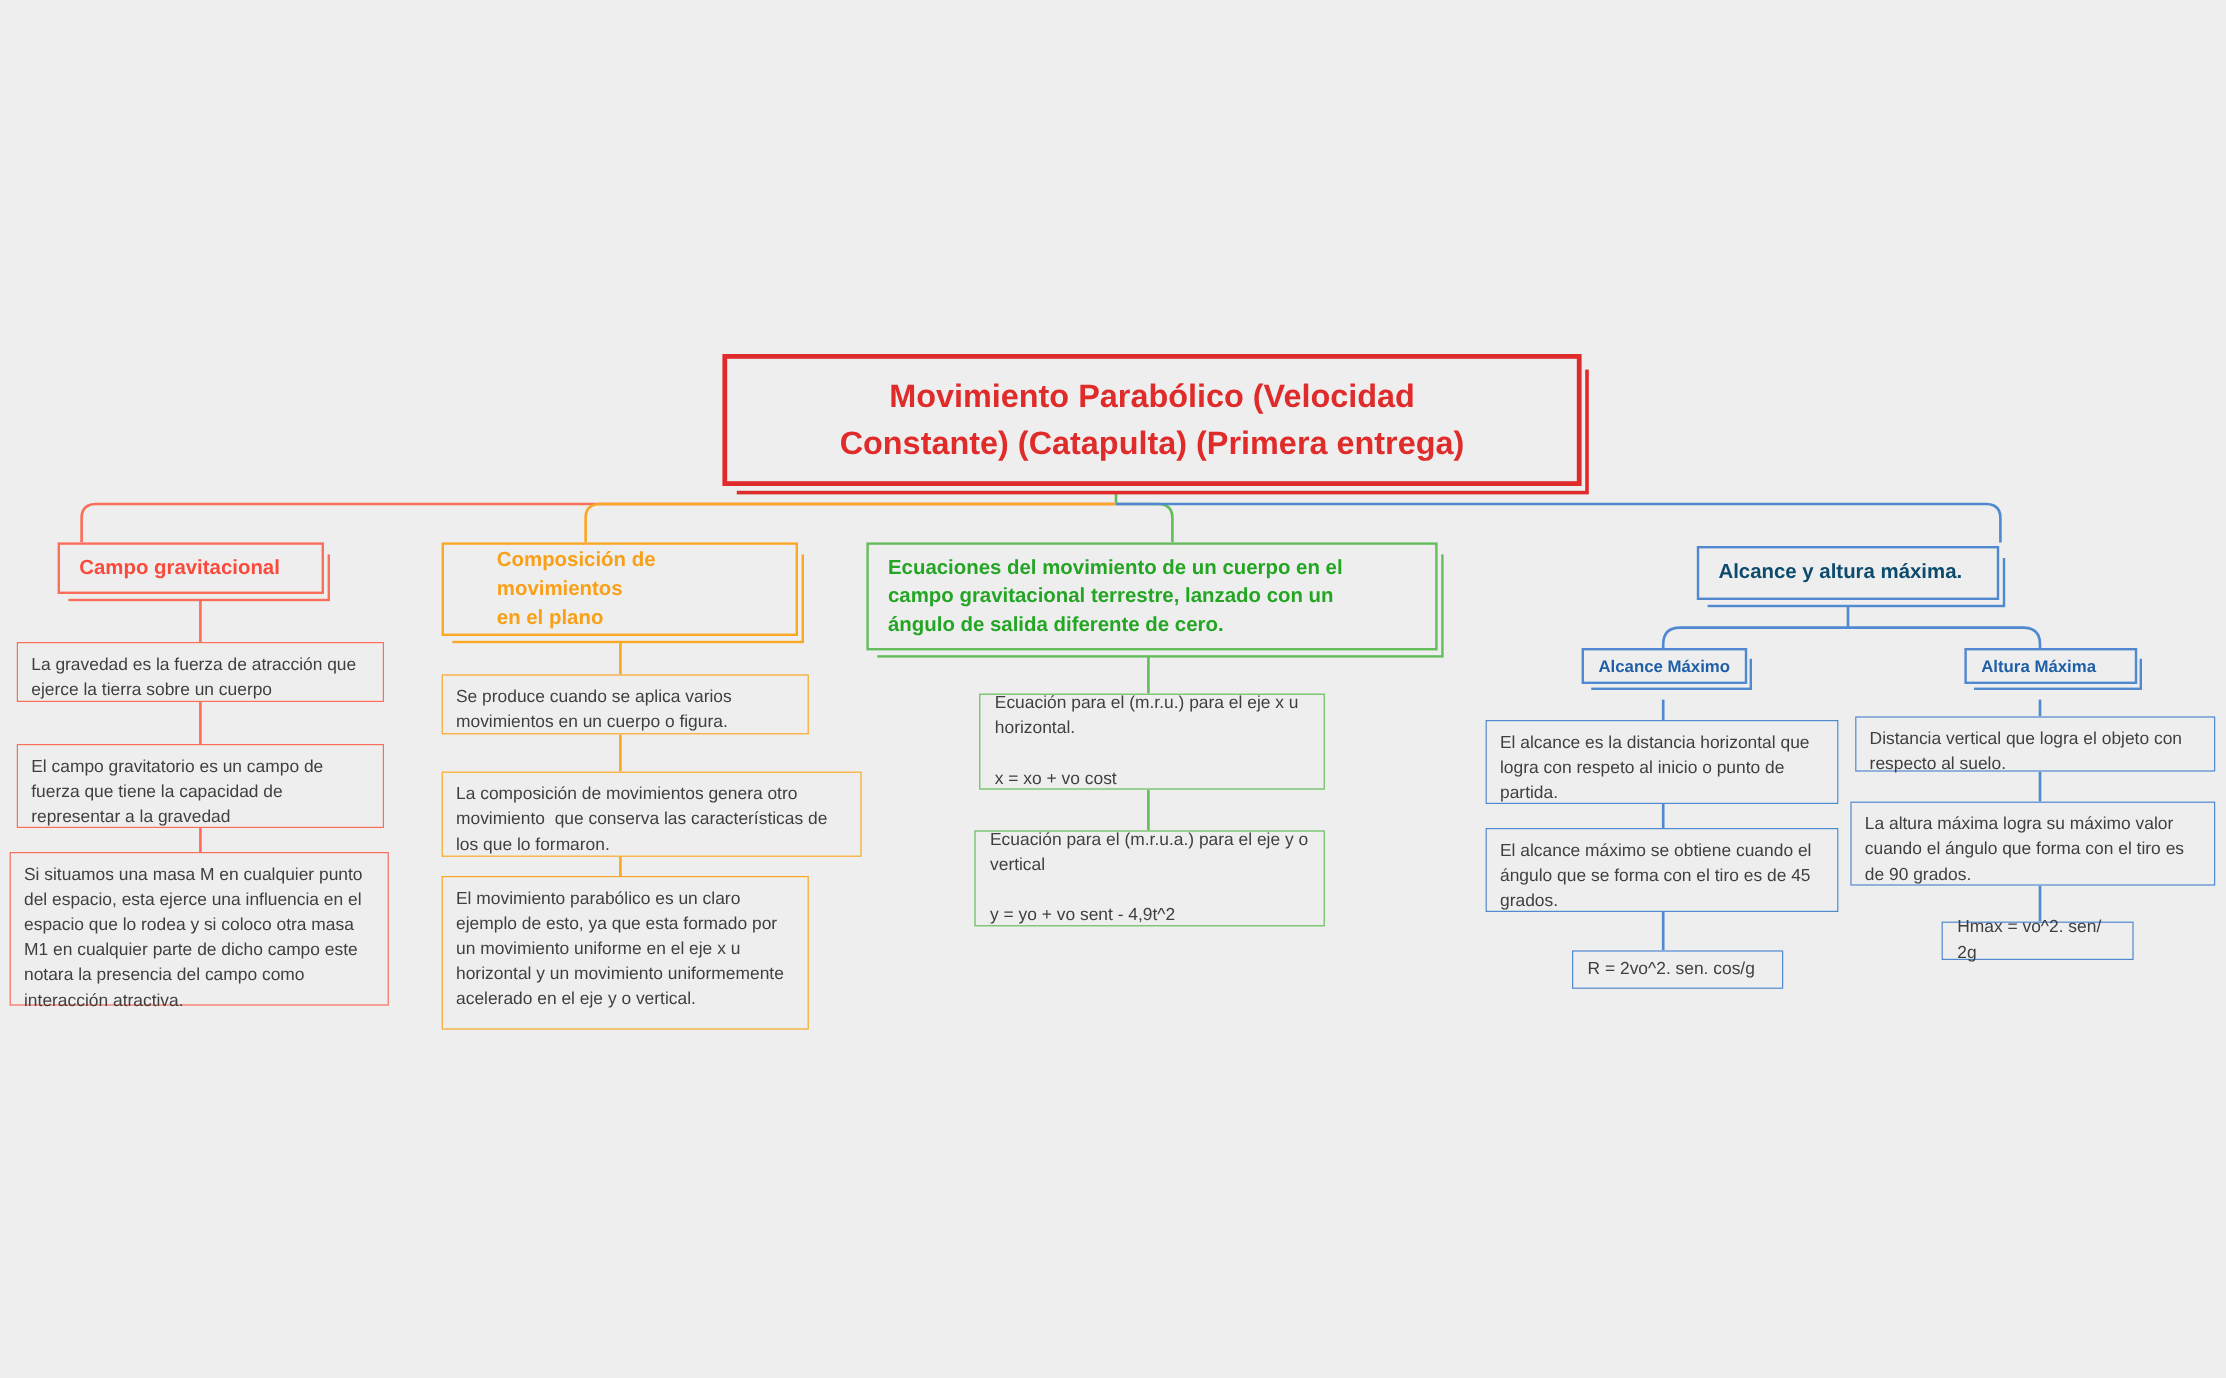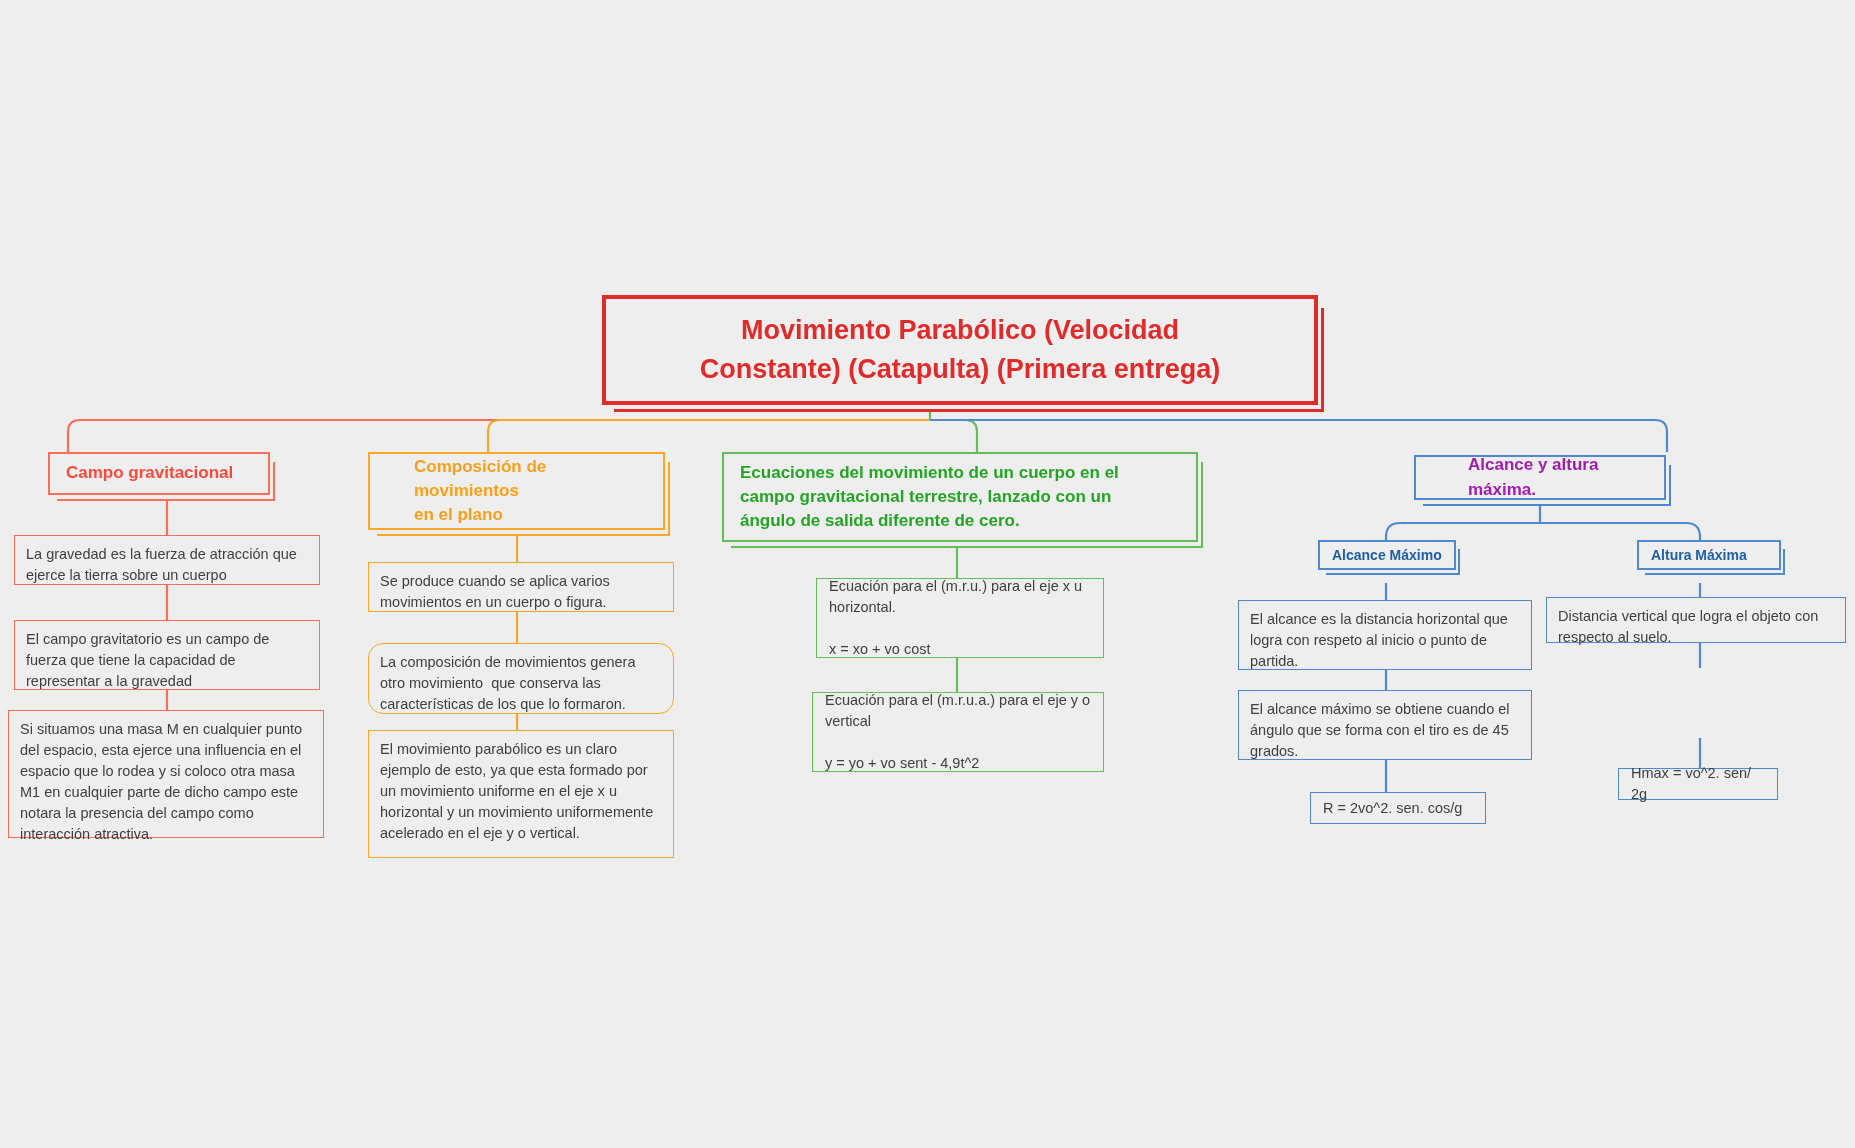--- a/index.html
+++ b/index.html
@@ -67,21 +67,21 @@
     font-weight: bold;
     line-height: 1.42;
   }
   .head.red     { border: 2.5px solid #fa6e5a; box-shadow: 5px 6px 0 -2px #eeeeee, 7px 8px 0 -2px #fa6e5a; }
   .head.red .txt    { color: #fa4a3c; }
   .head.orange  { border: 2.5px solid #f9a826; box-shadow: 5px 6px 0 -2px #eeeeee, 7px 8px 0 -2px #f9a826; }
   .head.orange .txt { color: #f9a019; margin-left: 28px; }
   .head.green   { border: 2.5px solid #64bd5a; box-shadow: 5px 6px 0 -2px #eeeeee, 7px 8px 0 -2px #64bd5a; }
   .head.green .txt  { color: #24a524; }
   .head.blue    { border: 2.5px solid #5089d0; box-shadow: 5px 6px 0 -2px #eeeeee, 7px 8px 0 -2px #5089d0; }
-  .head.blue .txt   { color: #a21caf; margin-left: 36px; }
+  .head.blue .txt   { color: #0c4a6e; }
 
   
   .subhead {
     padding: 5px 12px;
     border: 2px solid #5089d0;
     box-shadow: 4px 5px 0 -2px #eeeeee, 6px 7px 0 -2px #5089d0;
   }
   .subhead .txt {
     color: #1f5fa8;
     font-size: 14px;
@@ -175,21 +175,21 @@
 
   <div class="node head orange" style="left:368px; top:452px; width:297px; height:78px;">
     <span class="txt">Composición de movimientos
 en el plano</span>
   </div>
 
   <div class="node leaf orange" style="left:368px; top:562px; width:306px; height:50px;">
     <span class="txt">Se produce cuando se aplica varios movimientos en un cuerpo o figura.</span>
   </div>
 
-  <div class="node leaf orange" style="left:368px; top:643px; width:306px; height:71px;border-radius:15px;">
+  <div class="node leaf orange" style="left:368px; top:643px; width:350px; height:71px;">
     <span class="txt">La composición de movimientos genera otro movimiento  que conserva las características de los que lo formaron.</span>
   </div>
 
   <div class="node leaf orange" style="left:368px; top:730px; width:306px; height:128px;">
     <span class="txt">El movimiento parabólico es un claro ejemplo de esto, ya que esta formado por un movimiento uniforme en el eje x u horizontal y un movimiento uniformemente  acelerado en el eje y o vertical.</span>
   </div>
 
   <div class="node head green" style="left:722px; top:452px; width:476px; height:90px;justify-content:center;">
     <span class="txt">Ecuaciones del movimiento de un cuerpo en el
 campo gravitacional terrestre, lanzado con un
@@ -229,18 +229,21 @@
   </div>
 
   <div class="node subhead" style="left:1637px; top:540px; width:144px; height:30px;">
     <span class="txt">Altura Máxima</span>
   </div>
 
   <div class="node leaf blue" style="left:1546px; top:597px; width:300px; height:46px;">
     <span class="txt">Distancia vertical que logra el objeto con respecto al suelo.</span>
   </div>
 
+  <div class="node leaf blue" style="left:1542px; top:668px; width:304px; height:70px;">
+    <span class="txt">La altura máxima logra su máximo valor cuando el ángulo que forma con el tiro es de 90 grados.</span>
+  </div>
 
   <div class="node leaf blue formula" style="left:1618px; top:768px; width:160px; height:32px;">
     <span class="txt">Hmax = vo^2. sen/ 2g</span>
   </div>
 
 </div>
 
 </body></html>

